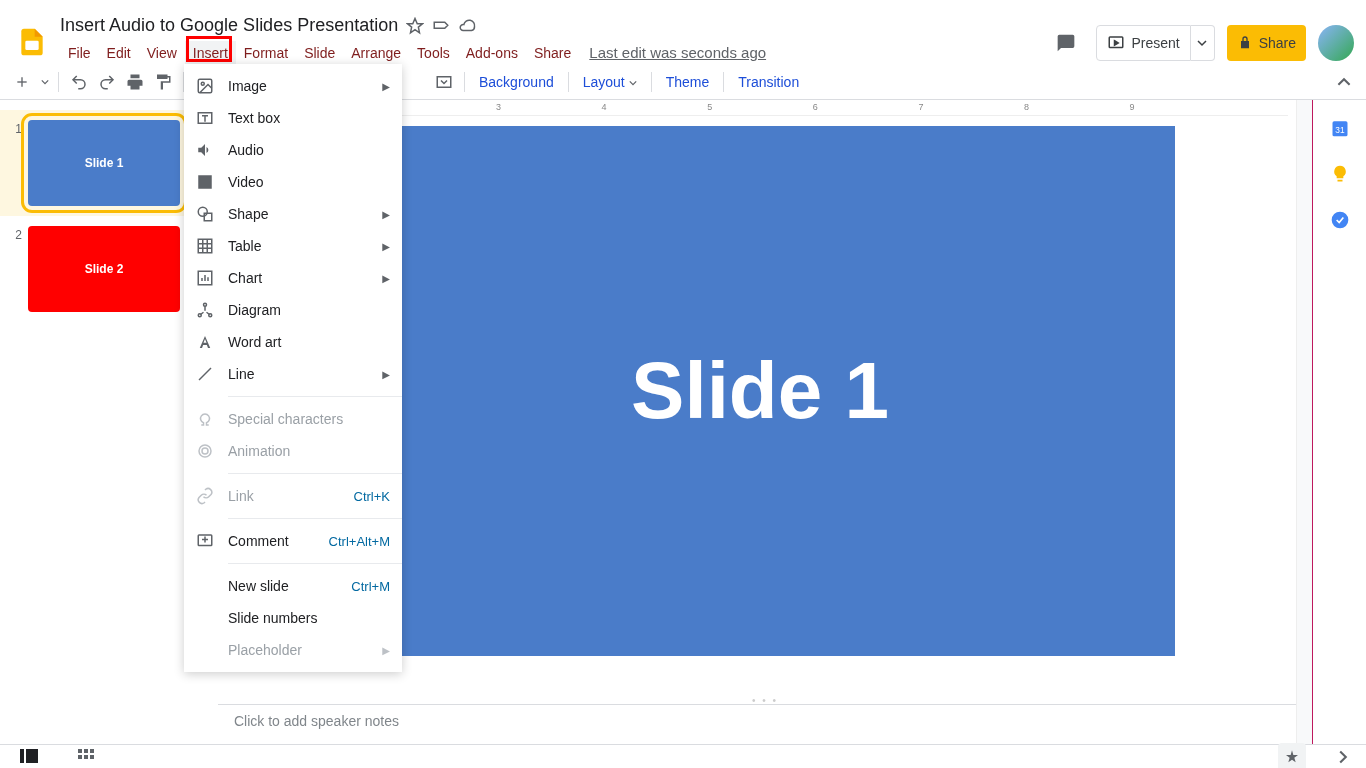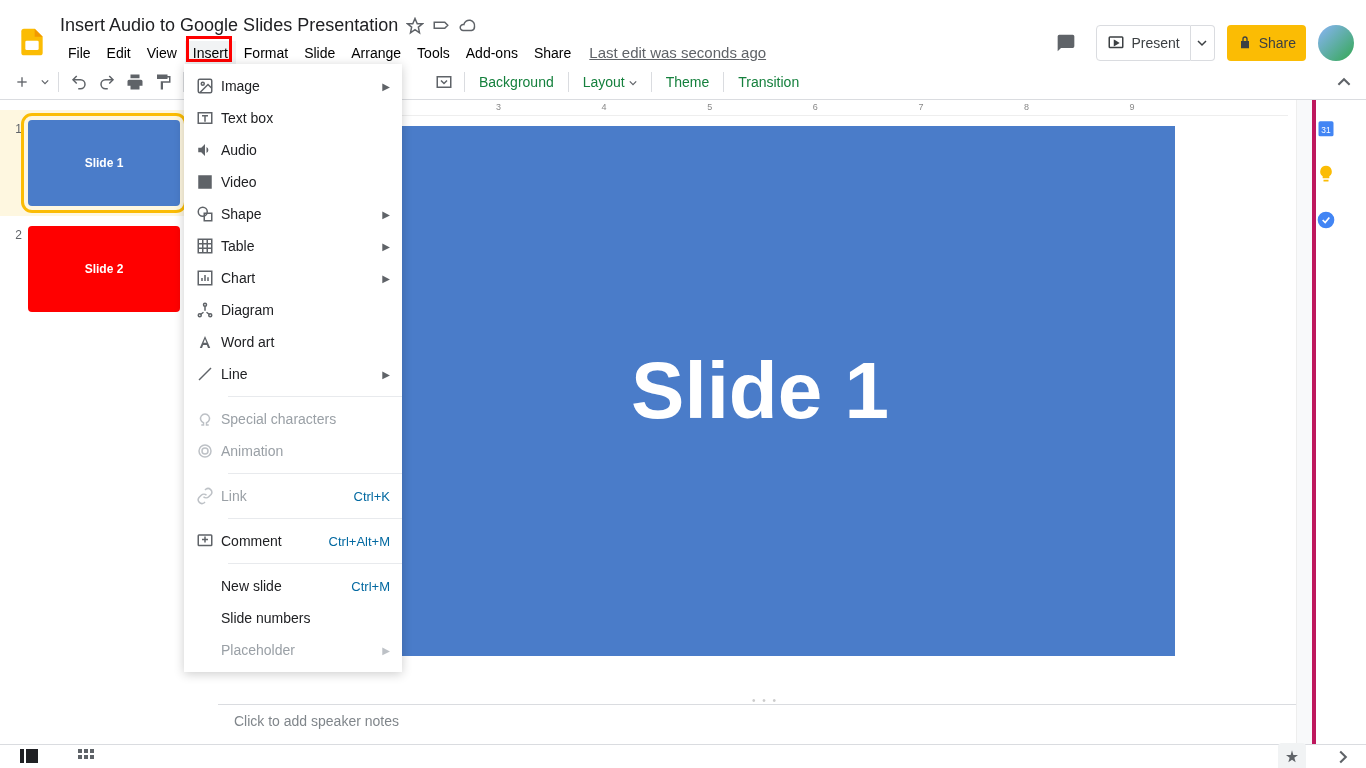--- a/index.html
+++ b/index.html
@@ -7,37 +7,37 @@
 
 
 .header { height:64px; display:flex; align-items:center; padding:15px 12px 0 12px; }
 .logo { width:40px; height:40px; margin-top:4px; display:flex; align-items:center; justify-content:center; }
 .logo svg { width:32px; height:32px; }
 .title-block { flex:1; padding-left:8px; }
 .title-row { display:flex; align-items:center; gap:8px; height:24px; }
 .doc-title { font-size:18px; color:#202124; letter-spacing:0; }
 .star-icon,.move-icon,.cloud-icon { width:18px; height:18px; color:#5f6368; }
 .menubar { display:flex; align-items:center; height:26px; margin-top:2px; }
-.menu-item { font-size:14px; color:#000000; padding:4px 8px; cursor:pointer; }
+.menu-item { font-size:14px; color:#7f1d1d; padding:4px 8px; cursor:pointer; }
 .menu-item.active { background:#f1f3f4; position:relative; }
 .menu-hl { position:absolute; border:3px solid #ff0000; pointer-events:none; }
 .last-edit { font-size:15px; color:#5f6368; text-decoration:underline; margin-left:10px; }
 
 .header-right { display:flex; align-items:center; gap:12px; margin-top:6px; }
 .hr-btn { height:36px; display:flex; align-items:center; gap:6px; border:1px solid #dadce0; border-radius:4px; padding:0 10px; font-size:14px; color:#3c4043; background:#fff; cursor:pointer; }
 .hr-btn.icon-only { width:36px; justify-content:center; padding:0; border:none; }
 .share-btn { background:#fbbc04; border:none; font-weight:500; }
 .avatar { width:36px; height:36px; border-radius:50%; background:#5f6368; background:linear-gradient(135deg,#8ab4f8,#34a853); }
 
 
 .toolbar { height:36px; border-bottom:1px solid #dadce0; display:flex; align-items:center; padding:0 8px; position:relative; z-index:1; }
 .tb-group { display:flex; align-items:center; gap:2px; }
 .tb-btn { width:28px; height:28px; display:flex; align-items:center; justify-content:center; color:#5f6368; border-radius:4px; cursor:pointer; }
 .tb-sep { width:1px; height:20px; background:#dadce0; margin:0 6px; }
-.tb-text-btn { font-size:14px; color:#15803d; padding:4px 8px; cursor:pointer; }
+.tb-text-btn { font-size:14px; color:#1d4ed8; padding:4px 8px; cursor:pointer; }
 .tb-collapse { margin-left:auto; }
 
 
 .content { display:flex; height:calc(100% - 100px - 24px); position:relative; }
 .filmstrip { width:218px; background:#fff; padding-top:10px; }
 .thumb-wrap { display:flex; padding:4px 8px; }
 .thumb-num { width:18px; font-size:12px; color:#5f6368; text-align:right; padding-right:6px; padding-top:2px; }
 .thumb { width:152px; height:86px; border-radius:4px; display:flex; align-items:center; justify-content:center; color:#fff; font-size:12px; font-weight:bold; }
 .thumb.sel { outline:3px solid #fbbc04; outline-offset:4px; background:#4a7cc9; }
 .thumb.slide2 { background:#ff0000; }
@@ -47,33 +47,33 @@
 .ruler-h { height:16px; background:#fff; border-bottom:1px solid #eee; font-size:9px; color:#888; position:relative; margin-left:14px; margin-right:24px; }
 .ruler-h .tick { position:absolute; top:2px; }
 .stage { flex:1; display:flex; align-items:flex-start; justify-content:center; padding:10px 24px 10px 14px; overflow:hidden; }
 .slide { width:830px; height:530px; background:#4a7cc9; display:flex; align-items:center; justify-content:center; }
 .slide-title { color:#fff; font-size:80px; font-weight:bold; }
 .notes { height:40px; border-top:1px solid #dadce0; padding:8px 16px; font-size:14px; color:#80868b; }
 .notes-grip { height:8px; display:flex; align-items:center; justify-content:center; color:#ccc; font-size:10px; letter-spacing:2px; }
 .scrollbar-v { position:absolute; right:0; top:0; bottom:0; width:16px; background:#f8f9fa; border-left:1px solid #eee; }
 
 
-.sidepanel { width:54px; border-left:4px solid #be185d; display:flex; flex-direction:column; padding-top:18px; gap:26px; }
+.sidepanel { width:54px; border-left:1px solid #be185d; display:flex; flex-direction:column; align-items:center; padding-top:18px; gap:26px; }
 .sp-icon { width:20px; height:20px; }
 
 
 .bottombar { height:24px; border-top:1px solid #dadce0; display:flex; align-items:center; padding:0 20px; position:relative; }
 .bb-left { display:flex; gap:40px; color:#5f6368; }
 .bb-right { position:absolute; right:60px; }
 .explore-btn { width:28px; height:28px; background:#f1f3f4; border-radius:4px; display:flex; align-items:center; justify-content:center; color:#5f6368; }
 .bb-arrow { position:absolute; right:16px; color:#5f6368; }
 
 
 .dropdown { position:absolute; left:184px; top:64px; width:218px; background:#fff; box-shadow:0 2px 10px rgba(0,0,0,.2); z-index:100; padding:6px 0; font-size:14px; color:#202124; }
-.dd-item { height:32px; display:flex; align-items:center; padding:0 12px; gap:7px; cursor:pointer; position:relative; }
+.dd-item { height:32px; display:flex; align-items:center; padding:0 12px; gap:14px; cursor:pointer; position:relative; }
 .dd-item.disabled { color:#9aa0a6; }
 .dd-icon { width:18px; height:18px; display:flex; align-items:center; justify-content:center; color:#5f6368; flex-shrink:0; }
 .dd-item.disabled .dd-icon { color:#bdc1c6; }
 .dd-label { flex:1; }
 .dd-arrow { color:#5f6368; font-size:10px; }
 .dd-item.disabled .dd-arrow { color:#bdc1c6; }
 .dd-short { color:#0369a1; font-size:13px; }
 .dd-sep { height:1px; background:#e8eaed; margin:6px 0 6px 44px; }
 
 svg { display:block; }

